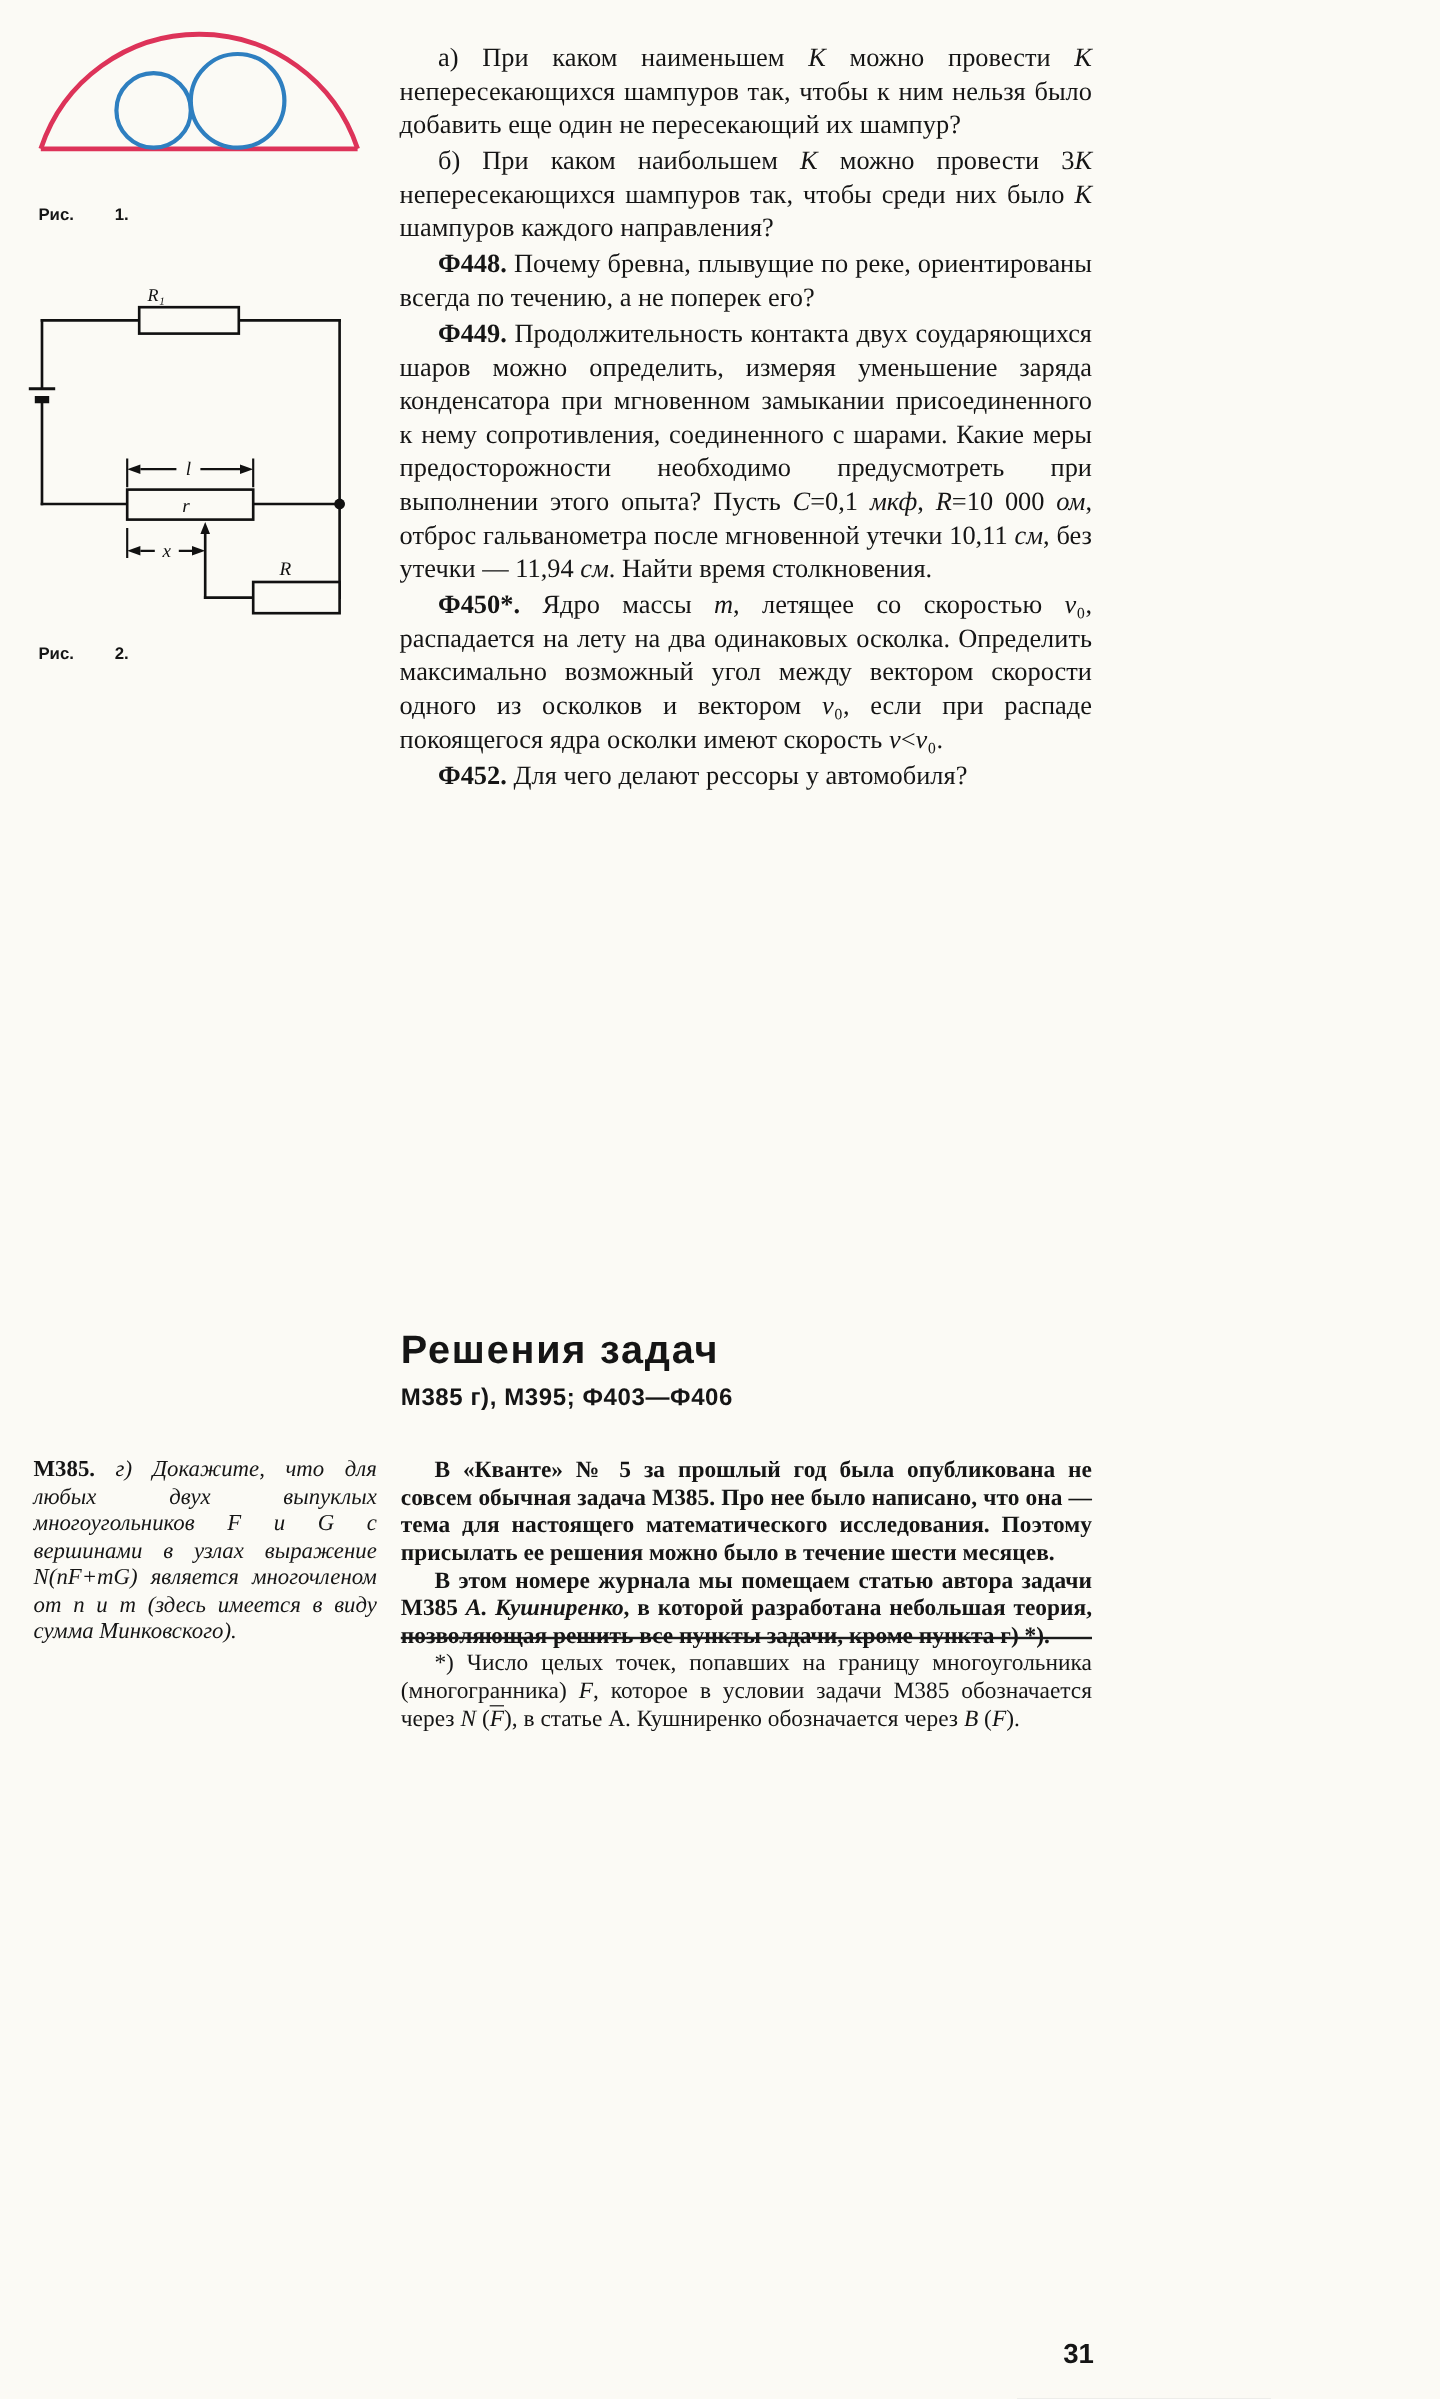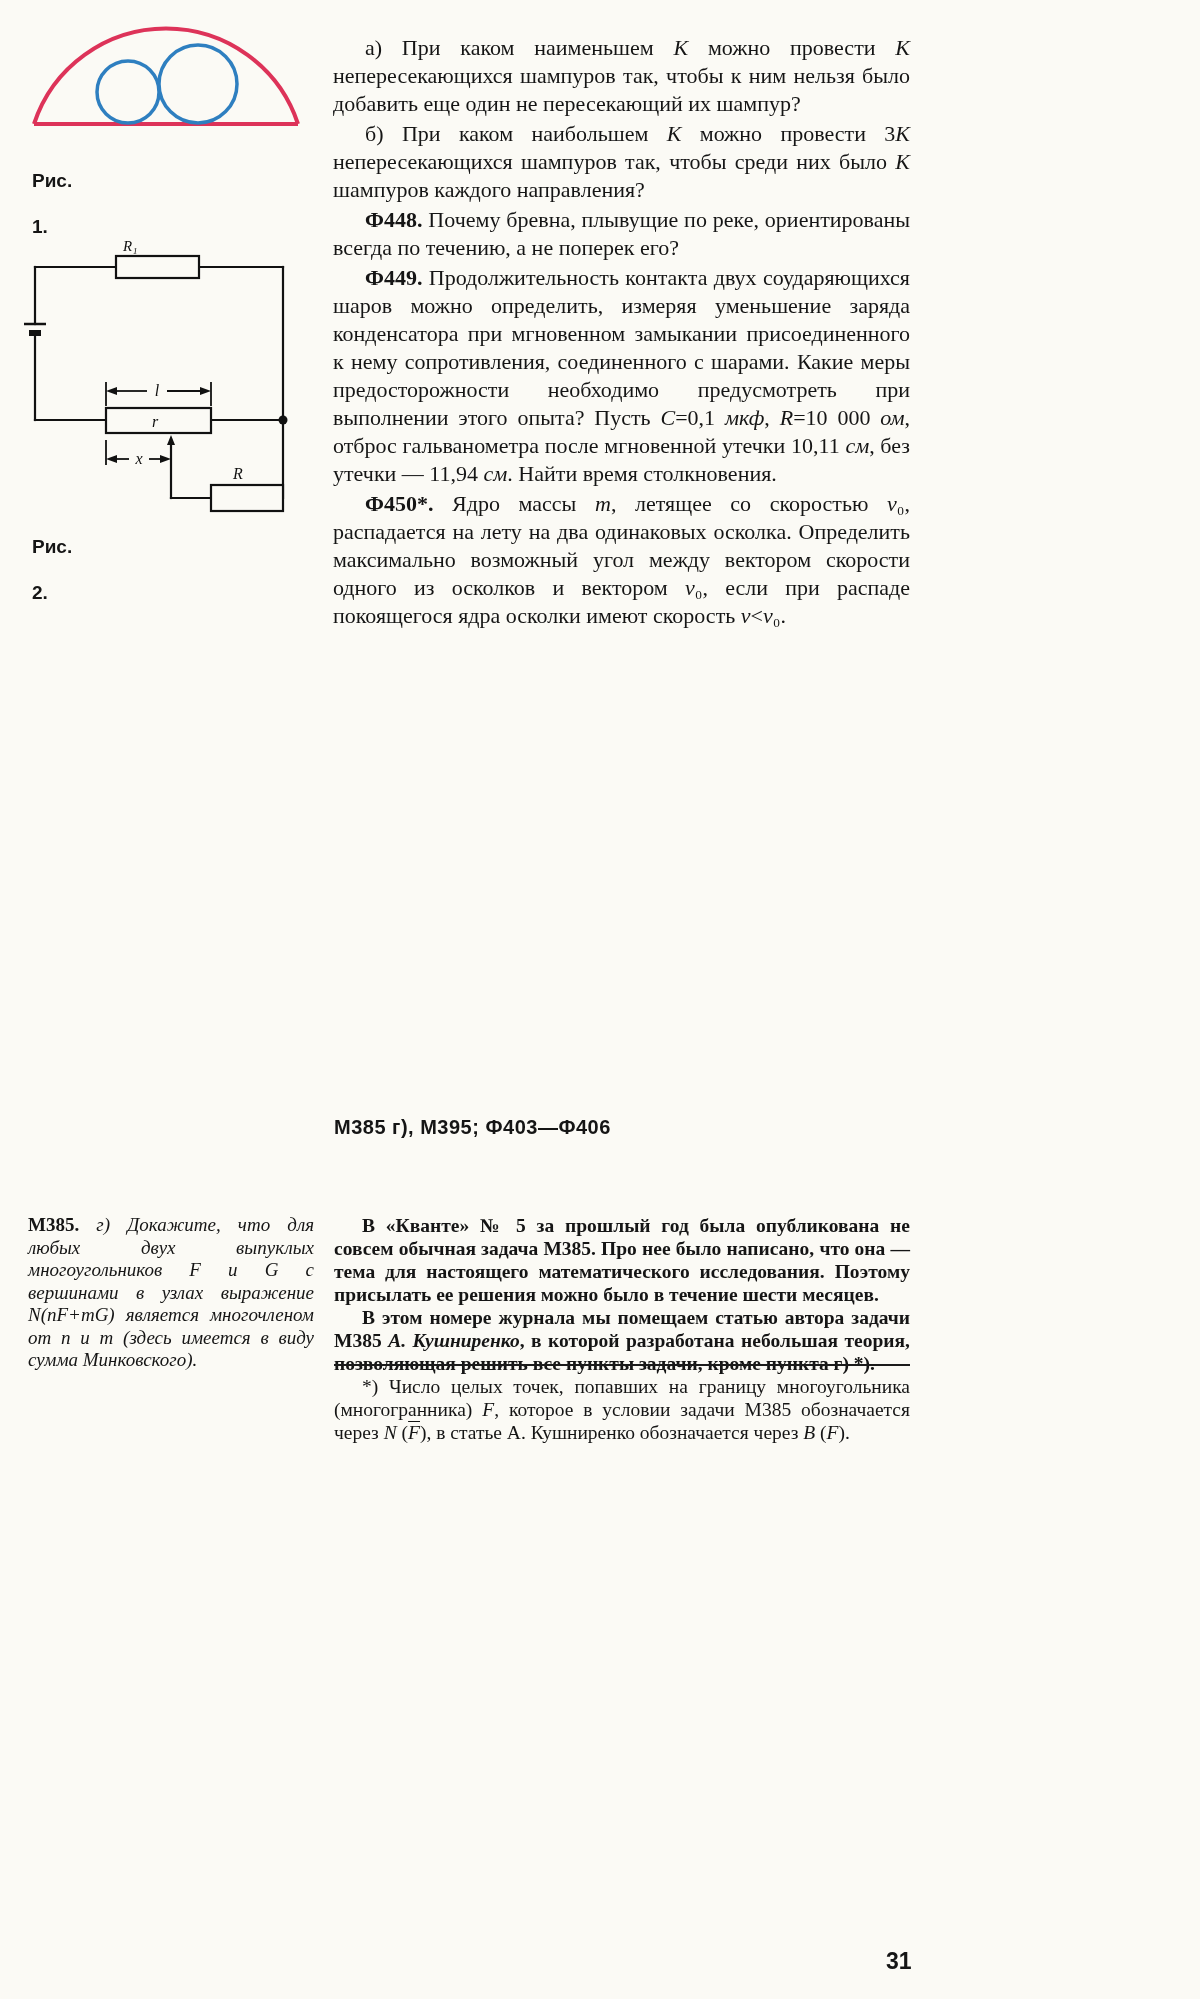--- a/index.html
+++ b/index.html
@@ -7,22 +7,22 @@
     position:relative; width:1200px; height:1999px; margin:0 auto;
     background:#fbfaf5; color:#151515;
     font-family:"Liberation Serif", serif;
     overflow:hidden;
   }
   
   .fig { position:absolute; }
   .fig1 { left:28px; top:16px; }
   .fig2 { left:21px; top:238px; }
   .cap {
-    position:absolute; display:flex; gap:24px;
-    font-family:"Liberation Sans", sans-serif; font-weight:bold; font-size:19px;flex-direction:column;
+    position:absolute; display:flex; gap:34px;
+    font-family:"Liberation Sans", sans-serif; font-weight:bold; font-size:14px;
   }
   .cap1 { left:32px; top:170px; }
   .cap2 { left:32px; top:536px; }
   .fig2 text { font:italic 16px "Liberation Serif", serif; fill:#111; }
   .fig2 .lblR1 { font-size:15px; }
 
   
   .problems {
     position:absolute; left:333px; top:22px; width:577px;
     font-size:22px; line-height:28px; text-align:justify;margin-top:12px;
@@ -132,23 +132,25 @@
     <span>Рис.</span>
     <span>2.</span>
   </div>
 
   <div class="problems">
     <p>а) При каком  наименьшем <i>K</i> можно провести <i>K</i> непересекающихся шампуров так, чтобы к ним нельзя было добавить еще  один  не  пересекающий их шампур?</p>
     <p>б) При каком наибольшем <i>K</i> можно провести 3<i>K</i> непересекающихся шампуров так, чтобы среди них было <i>K</i> шампуров каждого направления?</p>
     <p><b>Ф448.</b> Почему бревна, плывущие по реке, ориентированы всегда по течению, а не поперек его?</p>
     <p><b>Ф449.</b> Продолжительность контакта двух соударяющихся шаров можно определить, измеряя уменьшение заряда конденсатора при мгновенном замыкании присоединенного к нему сопротивления, соединенного с шарами. Какие меры предосторожности необходимо предусмотреть при выполнении этого опыта? Пусть <i>C</i>=0,1 <i>мкф</i>, <i>R</i>=10 000 <i>ом</i>, отброс гальванометра после мгновенной утечки 10,11 <i>см</i>, без утечки — 11,94 <i>см</i>. Найти время столкновения.</p>
     <p><b>Ф450*.</b> Ядро массы <i>m</i>, летящее со скоростью <i>v</i>₀, распадается на лету на два одинаковых осколка. Определить максимально возможный угол между вектором скорости одного из осколков и вектором <i>v</i>₀, если при распаде покоящегося ядра осколки имеют скорость <i>v</i>&lt;<i>v</i>₀.</p>
+    <p><b>Ф452.</b> Для чего делают рессоры у автомобиля?</p>
   </div>
 
   <div class="sol-head">
+    <h1>Решения задач</h1>
     <div class="sub">М385 г), М395; Ф403—Ф406</div>
   </div>
 
   <div class="statement"><b>М385.</b> <i>г) Докажите, что для любых двух выпуклых многоугольников F и G с вершинами в узлах выражение N(nF+mG) является многочленом от n и m (здесь имеется в виду сумма Минковского).</i></div>
 
   <div class="sol-body">
     <p>В «Кванте» № 5 за прошлый год была опубликована не совсем обычная задача М385. Про нее было написано, что она — тема для настоящего математического исследования. Поэтому присылать ее решения можно было в течение шести месяцев.</p>
     <p>В этом номере журнала мы помещаем статью автора задачи М385 <i>А. Кушниренко</i>, в которой разработана небольшая теория, позволяющая решить все пункты задачи, кроме пункта г) *).</p>
   </div>
 

